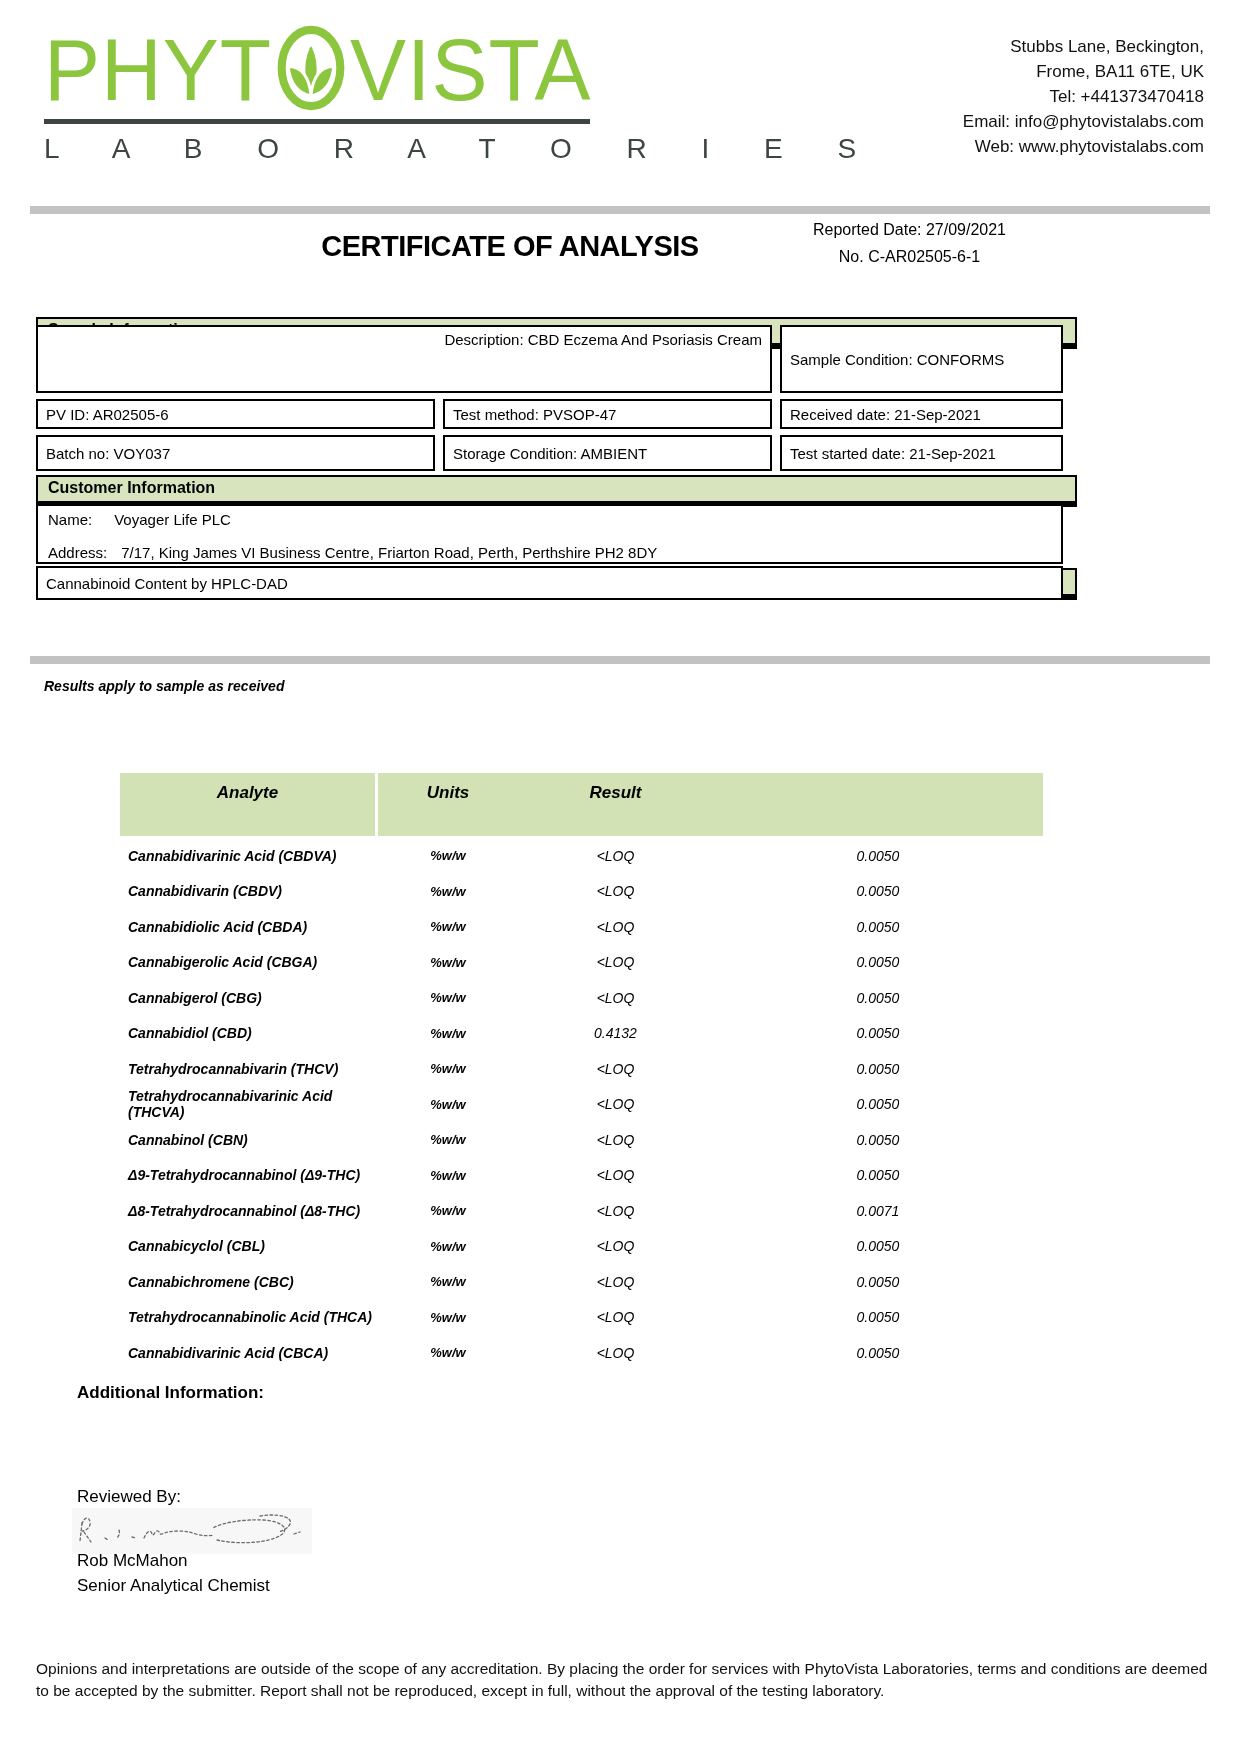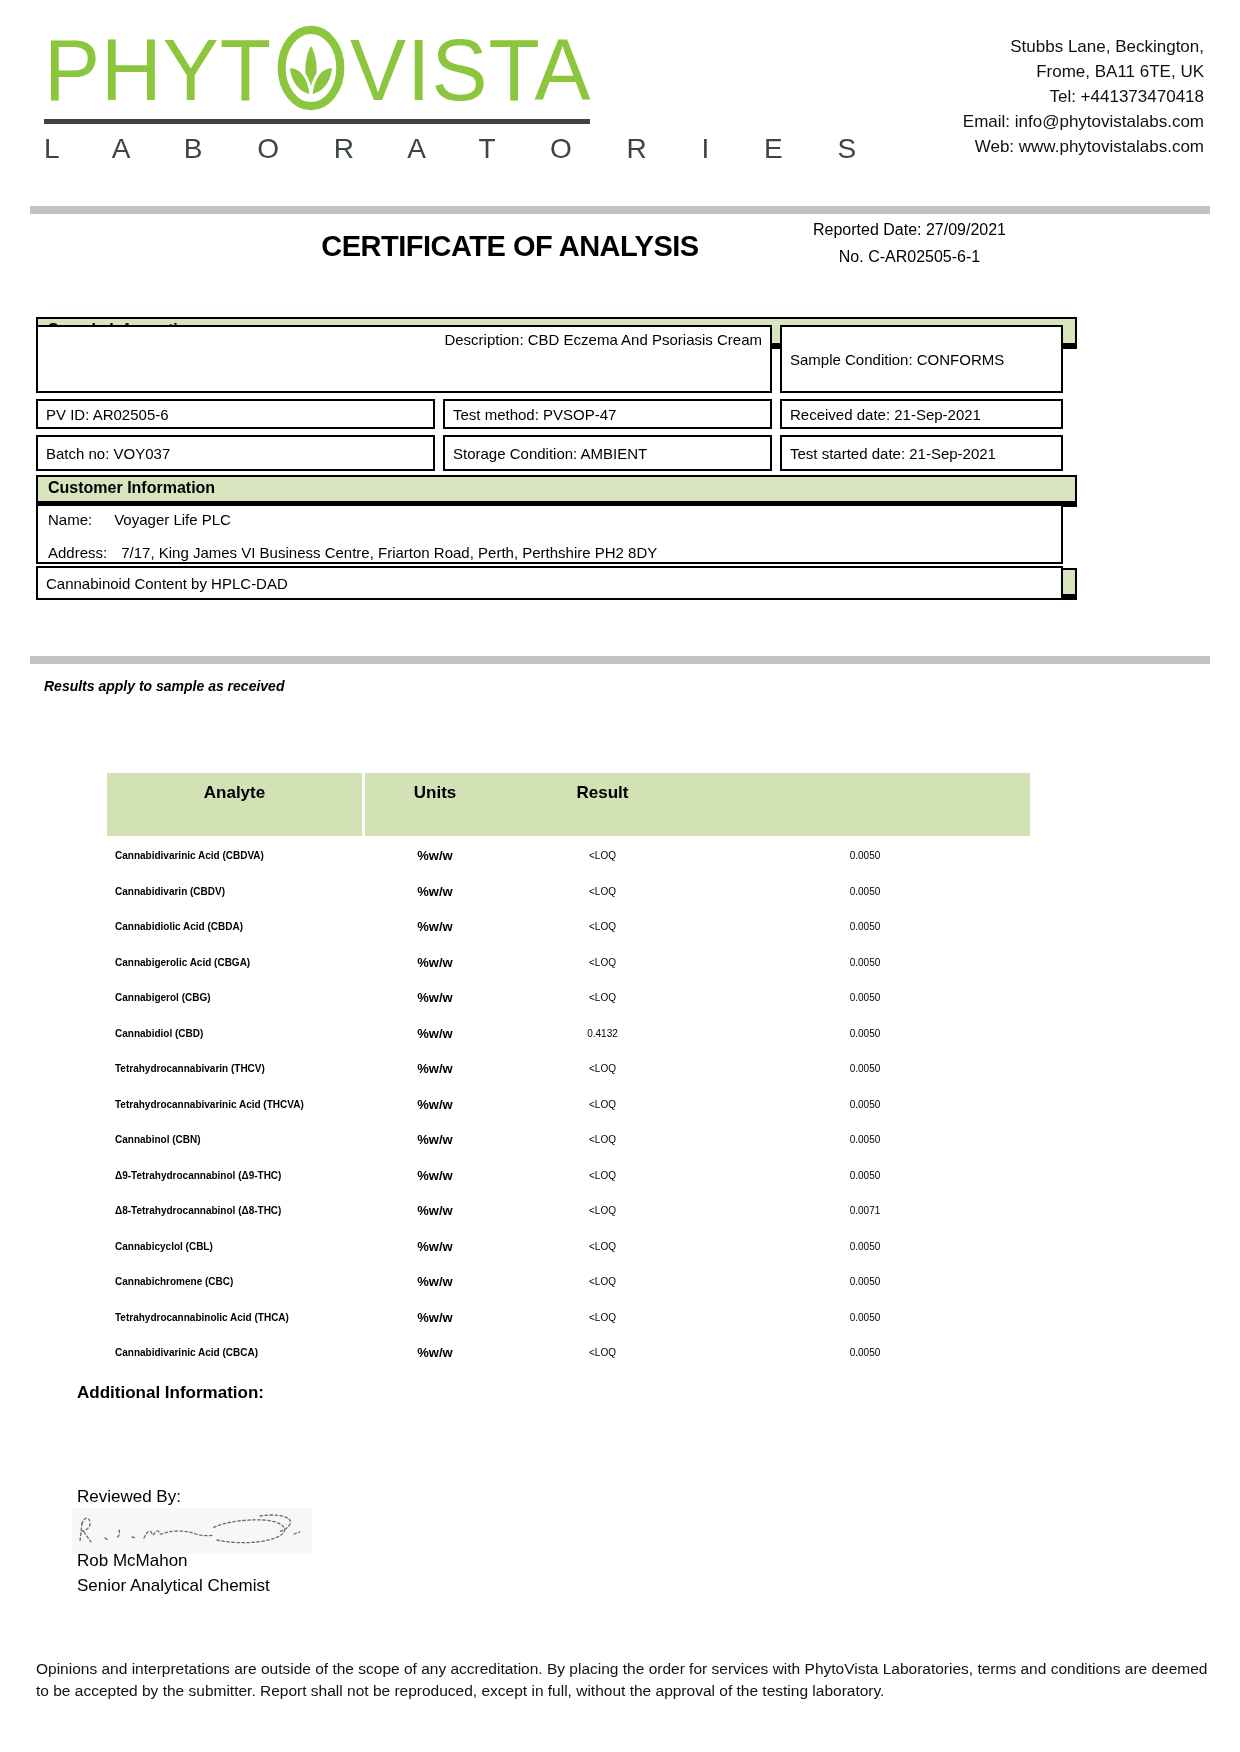--- a/index.html
+++ b/index.html
@@ -78,35 +78,35 @@
 
   .cell-methodinfo { left:36px; top:566px; width:1027px; height:34px; }
 
   
   .results-note {
     position:absolute; left:44px; top:678px;
     font-size:14px; font-weight:700; font-style:italic;
   }
 
   
-  .rtable { position:absolute; left:107px; top:773px; width:923px; }
+  .rtable { position:absolute; left:120px; top:773px; width:923px;font-style:italic; }
   .rt-head {
     display:grid; grid-template-columns:258px 140px 195px 330px;
     background:#d2e2b4; height:63px;
   }
   .rt-hcell {
     font-size:17px; font-weight:700; text-align:center; padding-top:10px;
   }
   .rt-hcell.first { border-right:3px solid #fff; }
   .rt-body { margin-top:2px; }
   .rt-row {
     display:grid; grid-template-columns:258px 140px 195px 330px;
     height:35.5px; align-items:center;
   }
-  .rt-cell { font-size:10px; text-align:center; }
+  .rt-cell { font-size:14px; text-align:center; }
   .rt-cell.c0 { text-align:left; padding-left:8px; font-weight:700; }
   .rt-cell.c1 { font-weight:700; font-size:13px; }
 
   
   .additional-label {
     position:absolute; left:77px; top:1383px; font-size:17px; font-weight:700;
   }
   .reviewed-by { position:absolute; left:77px; top:1487px; font-size:17px; }
   .signature-wrap {
     position:absolute; left:72px; top:1508px; width:240px; height:46px;

